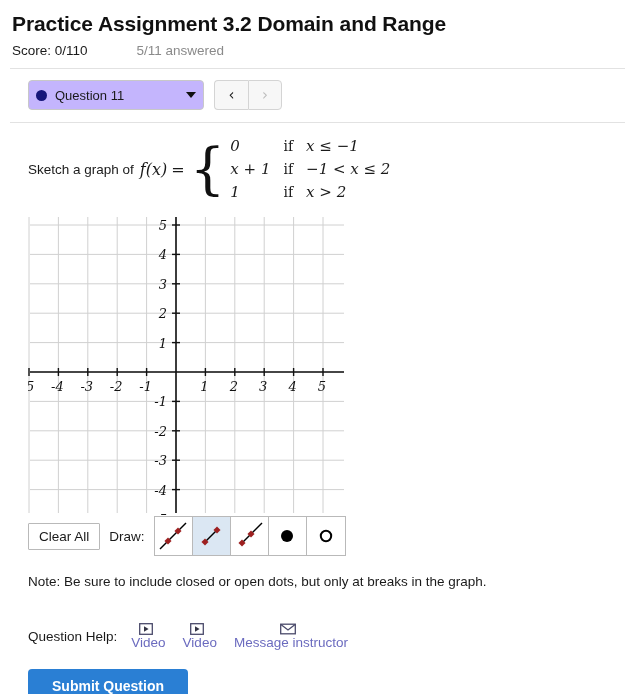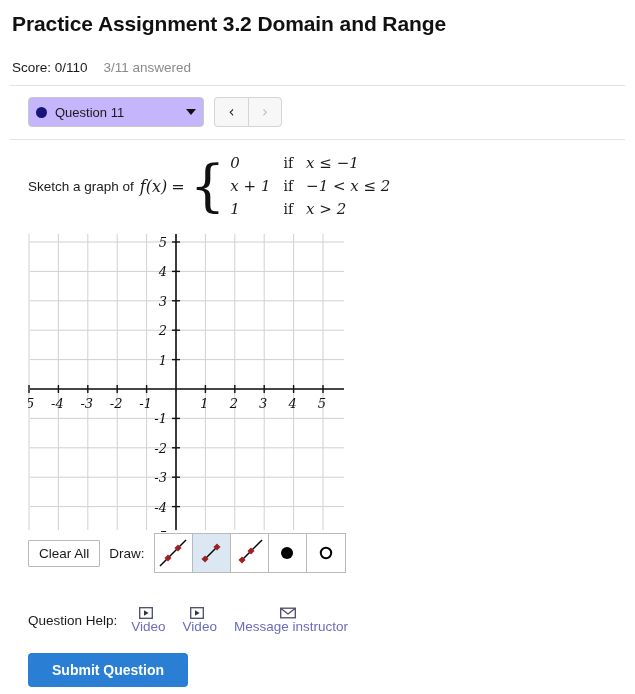--- a/index.html
+++ b/index.html
@@ -25,24 +25,25 @@
 
   
   .title {
     font-size: 21px;
     font-weight: bold;
     color: #111111;
     margin: 4px 0 0 12px;
     letter-spacing: -0.1px;
   }
   .scoreline {
-    margin: 24px 0 0 12px;
-    font-size: 13.5px;
-    display: flex;
-    align-items: center;
+    margin: 7px 0 0 12px;
+    font-size: 13.5px;
+    display: flex;
+    align-items: center;
+    gap: 33px;
   }
   .score-text {
     color: #1a1a1a;
   }
   .answered-text {
     color: #8a8a8a;
     margin-left: 16px;
   }
   .hrule {
     border: none;
@@ -239,21 +240,21 @@
 </head>
 <body>
 
 <div class="page">
 
   
   <div class="title">Practice Assignment 3.2 Domain and Range</div>
 
   <div class="scoreline">
     <span class="score-text">Score: 0/110</span>
-    <span class="answered-text">3/11 answered</span>
+    <span class="answered-text">5/11 answered</span>
   </div>
 
   <hr class="hrule">
 
   
   <div class="navbar">
     <div class="qselect">
       <span class="qdot"></span>
       <span class="qlabel">Question 11</span>
       <span class="caret"></span>
@@ -398,20 +399,21 @@
       <div class="tool">
         <svg width="30" height="30" viewBox="0 0 30 30">
           <circle cx="15" cy="15" r="5.2" fill="#fff" stroke="#000" stroke-width="2"></circle>
         </svg>
       </div>
 
     </div>
   </div>
 
   
+  <div class="note">Note: Be sure to include closed or open dots, but only at breaks in the graph.</div>
 
   
   <div class="helprow">
     <span class="help-label">Question Help:</span>
 
     <a class="help-link">
       <span class="ic">
         <svg width="14" height="12" viewBox="0 0 14 12">
           <rect x="0.7" y="0.7" width="12.6" height="10.6" fill="none" stroke="#4a4a6a" stroke-width="1.3"></rect>
           <polygon points="5,3.3 9.6,6 5,8.7" fill="#333344"></polygon>

